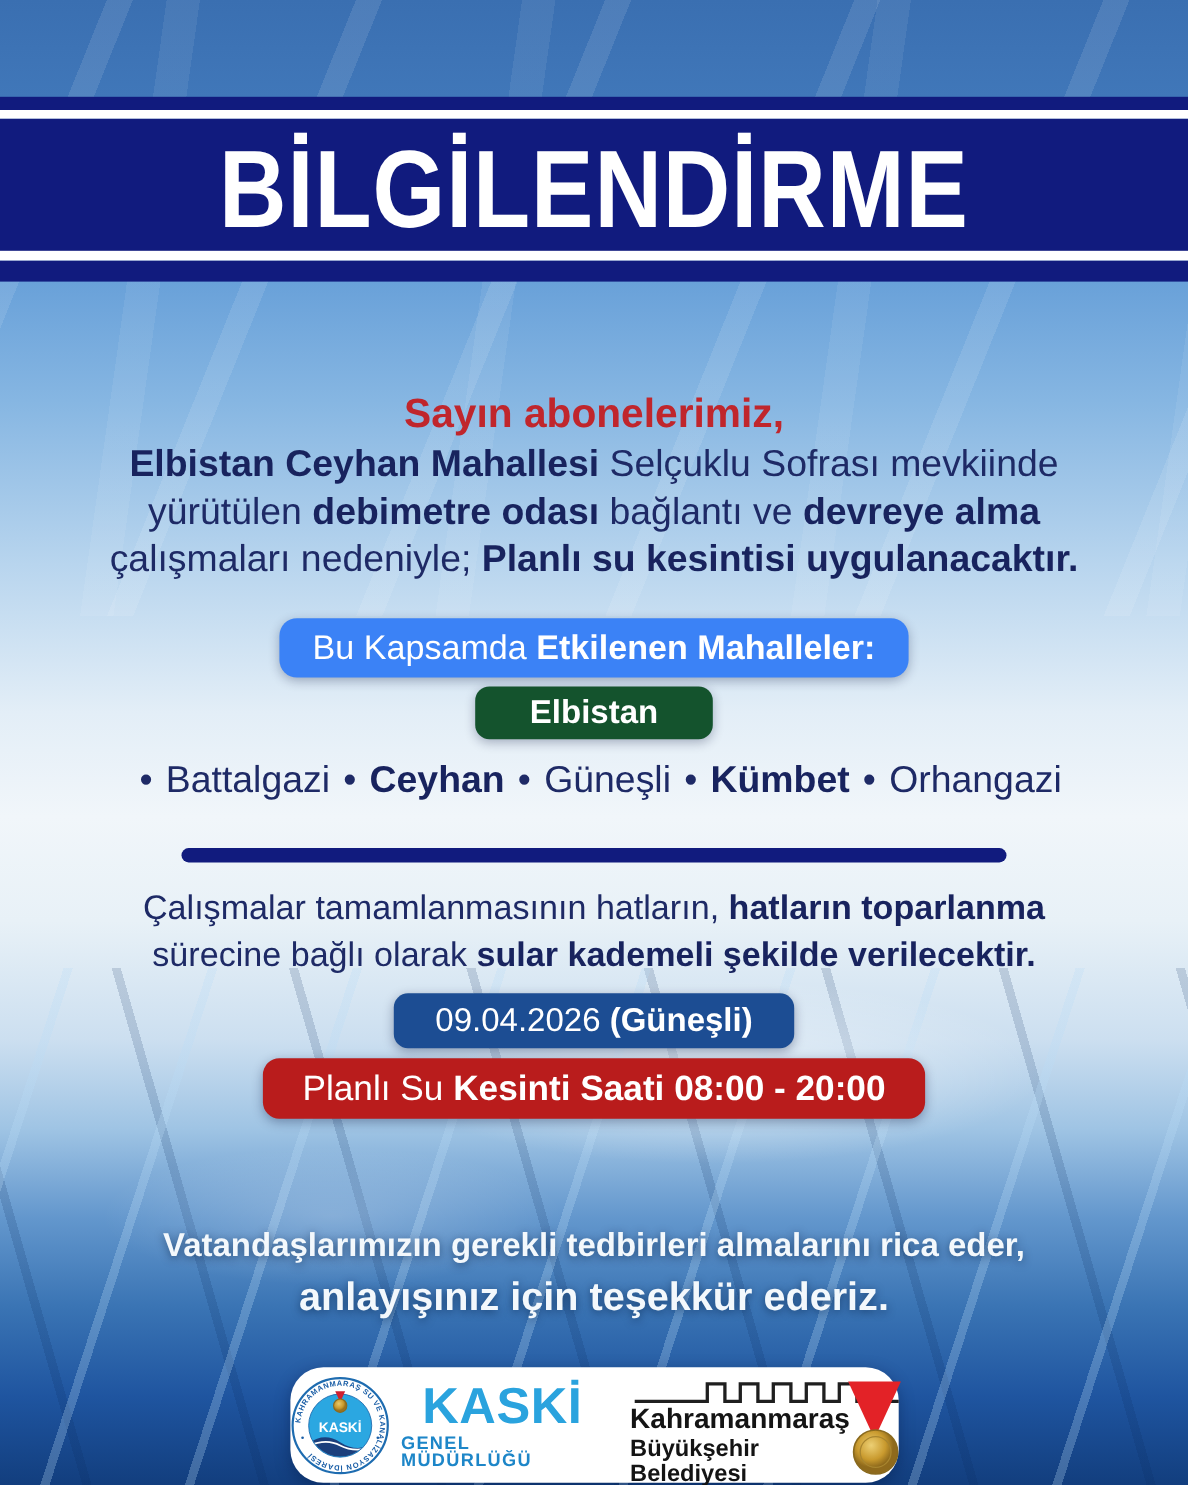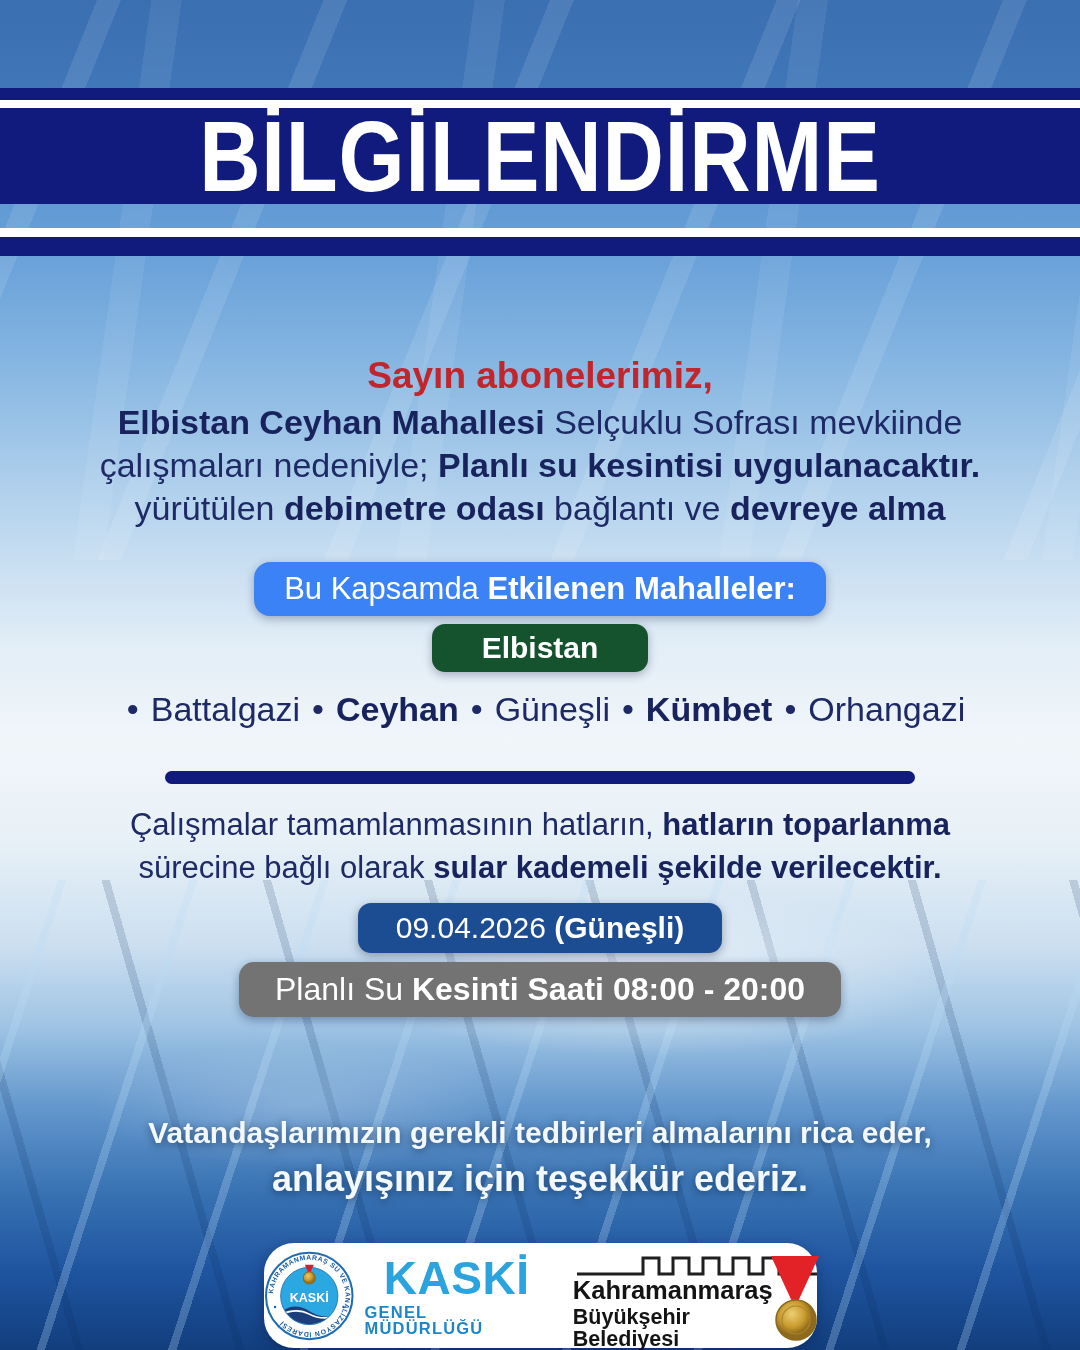--- a/index.html
+++ b/index.html
@@ -29,21 +29,21 @@
       radial-gradient(ellipse 300px 90px at 28% 48%, rgba(255,255,255,.22), rgba(255,255,255,0) 70%),
       repeating-linear-gradient(108deg, rgba(255,255,255,0) 0 55px, rgba(186,220,246,.28) 55px 63px, rgba(255,255,255,0) 63px 125px),
       repeating-linear-gradient(74deg, rgba(8,40,90,0) 0 72px, rgba(8,40,90,.16) 72px 80px, rgba(8,40,90,0) 80px 155px);
   }
   
   .strip{position:absolute;left:0;width:1080px;background:#111b7e;}
   .strip.s1{top:88px;height:12px;}
   .gap{position:absolute;left:0;width:1080px;background:#ffffff;}
   .gap.g1{top:100px;height:8px;}
   .band-main{
-    position:absolute;left:0;top:108px;width:1080px;height:96px;background:#111b7e;
+    position:absolute;left:0;top:108px;width:1080px;height:128px;background:#111b7e;
     display:flex;align-items:center;justify-content:center;
   }
   .band-main h1{
     margin:0;color:#fff;font-size:100px;font-weight:800;letter-spacing:1px;
     transform:scaleX(.85);white-space:nowrap;
   }
   .gap.g2{top:228px;height:9px;}
   .strip.s2{top:237px;height:19px;}
   
   .center-abs{position:absolute;left:0;right:0;text-align:center;}
@@ -72,21 +72,21 @@
   .note{top:803px;font-size:31px;line-height:43px;color:#1e2a66;font-weight:400;}
   .note b{font-weight:800;color:#18235e;}
   .date-wrap{top:903px;}
   .date-pill{
     display:inline-block;background:#1c4d93;color:#fff;font-size:30px;
     padding:8px 38px;border-radius:13px;box-shadow:0 3px 10px rgba(10,20,60,.35);
   }
   .date-pill b{font-weight:800;}
   .time-wrap{top:962px;}
   .time-banner{
-    display:inline-block;background:#737373;color:#fff;font-size:32px;
+    display:inline-block;background:#b91c1c;color:#fff;font-size:32px;
     padding:9px 36px;border-radius:15px;box-shadow:0 3px 10px rgba(10,20,60,.35);
   }
   .time-banner b{font-weight:800;}
   .closing{top:1116px;color:#f3f8fc;text-shadow:0 2px 8px rgba(0,25,60,.55);}
   .closing .c1{font-size:30px;font-weight:700;margin-bottom:8px;}
   .closing .c2{font-size:36px;font-weight:700;}
   
   .footer-card{
     position:absolute;left:264px;top:1243px;width:553px;height:105px;background:#fff;
     border-radius:30px;display:flex;align-items:center;justify-content:center;gap:24px;
@@ -114,22 +114,22 @@
   <div class="gap g1"></div>
   <div class="band-main">
     <h1>BİLGİLENDİRME</h1>
   </div>
   <div class="gap g2"></div>
   <div class="strip s2"></div>
 
   <div class="center-abs salutation">Sayın abonelerimiz,</div>
   <div class="center-abs intro">
     <div><b>Elbistan Ceyhan Mahallesi</b><span> Selçuklu Sofrası mevkiinde</span></div>
+    <div><span>yürütülen </span><b>debimetre odası</b><span> bağlantı ve </span><b>devreye alma</b></div>
     <div><span>çalışmaları nedeniyle; </span><b>Planlı su kesintisi uygulanacaktır.</b></div>
-    <div><span>yürütülen </span><b>debimetre odası</b><span> bağlantı ve </span><b>devreye alma</b></div>
   </div>
 
   <div class="center-abs red-banner-wrap">
     <div class="red-banner"><span>Bu Kapsamda </span><b>Etkilenen Mahalleler:</b></div>
   </div>
 
   <div class="center-abs pill-wrap">
     <div class="district-pill">Elbistan</div>
   </div>
 

